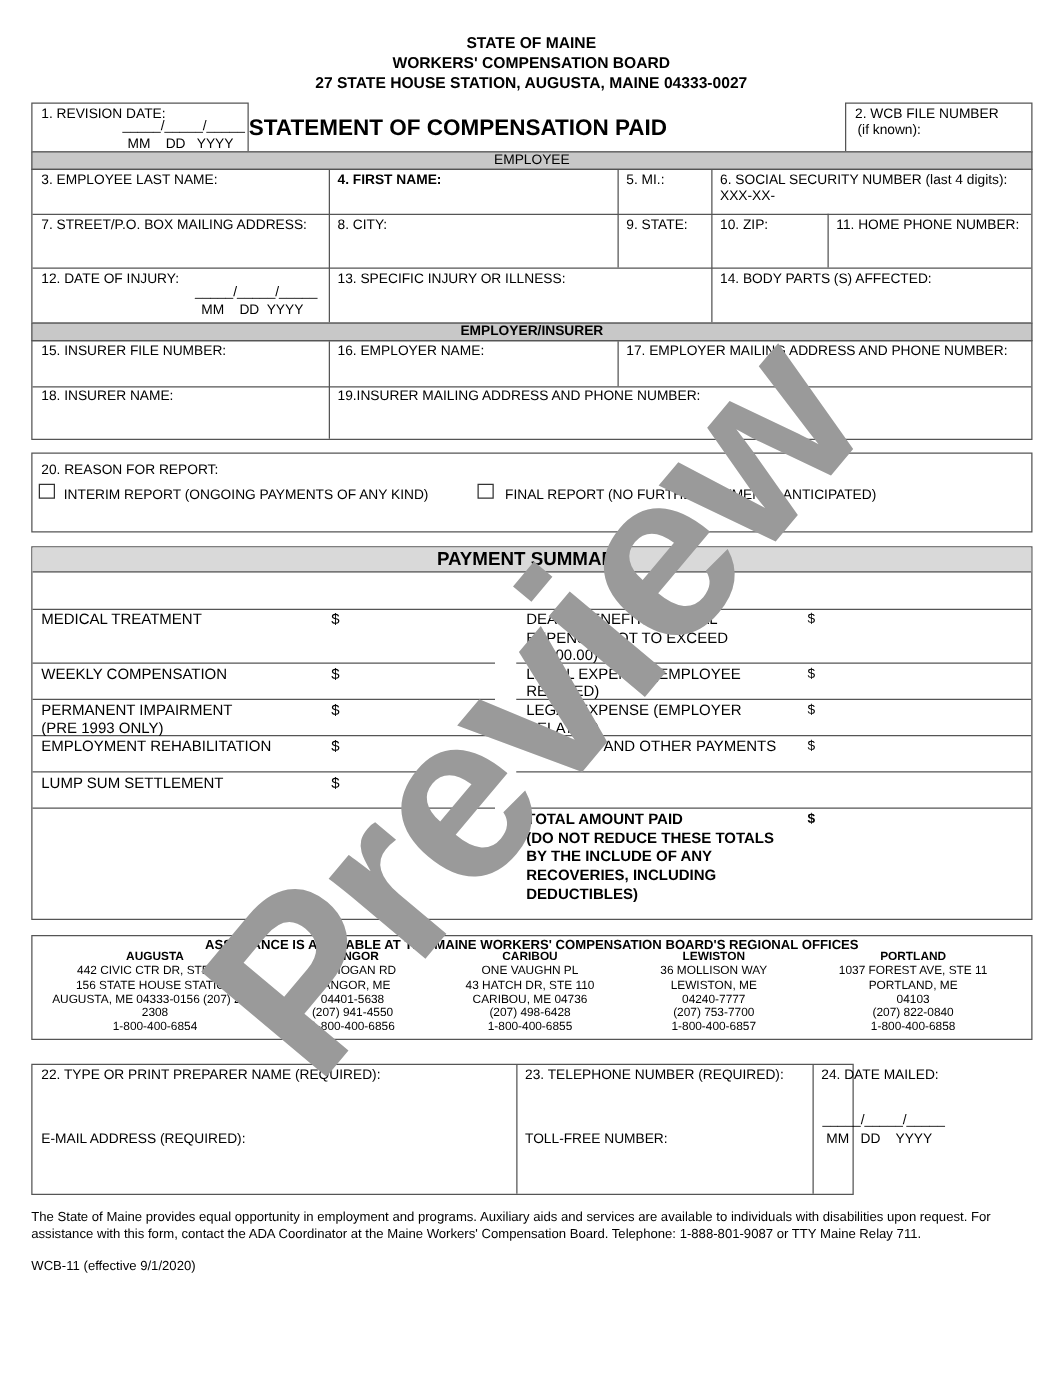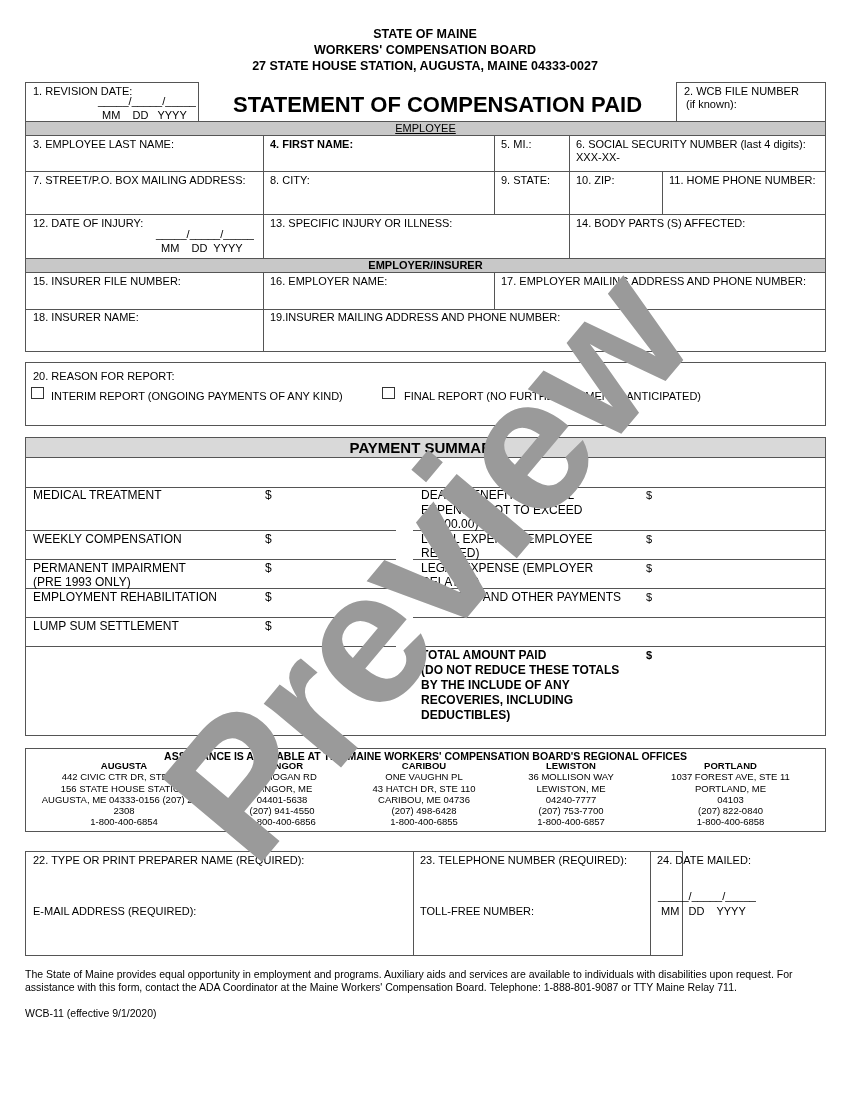--- a/index.html
+++ b/index.html
@@ -29,30 +29,30 @@
 <div class="abs hdr" style="top:27px;">STATE OF MAINE</div>
 <div class="abs hdr" style="top:43px;">WORKERS' COMPENSATION BOARD</div>
 <div class="abs hdr" style="top:59px;">27 STATE HOUSE STATION, AUGUSTA, MAINE 04333-0027</div>
 
 <div>
   <div class="box" style="left:25px; top:82px; width:174px; height:40px;text-align:center;">
     <div class="lbl" style="left:7px; top:2px;">1. REVISION DATE:</div>
     <div class="datefield" style="left:72px; top:12px;">_____/_____/_____</div>
     <div class="datefield" style="left:76px; top:26px;">MM    DD   YYYY</div>
   </div>
-  <div class="abs" style="left:199px; top:92px; width:477px; text-align:center; font-weight:bold; font-size:22px;">STATEMENT OF COMPENSATION PAID</div>
+  <div class="abs" style="left:199px; top:92px; width:477px; font-weight:bold; font-size:18px;">STATEMENT OF COMPENSATION PAID</div>
   <div class="box" style="left:676px; top:82px; width:150px; height:40px;text-align:center;">
     <div class="lbl" style="left:7px; top:2px;">2. WCB FILE NUMBER</div>
     <div class="lbl" style="left:9px; top:15px;">(if known):</div>
   </div>
   <div class="hl" style="left:25px; top:121px; width:801px;"></div>
 </div>
 
 <div class="bar" style="left:25px; top:121px; width:801px; height:15px;">
-  <span style="text-decoration:underline;">EMPLOYEE</span>
+  <span style="">EMPLOYEE</span>
 </div>
 <div class="box" style="left:25px; top:135px; width:801px; height:124px;">
 
   <div class="hl" style="left:0; top:35px; width:799px;"></div>
   <div class="hl" style="left:0; top:78px; width:799px;"></div>
 
   <div class="vl" style="left:237px; top:0; height:122px;"></div>
   <div class="vl" style="left:468px; top:0; height:78px;"></div>
   <div class="vl" style="left:543px; top:0; height:122px;"></div>
   <div class="vl" style="left:636px; top:35px; height:43px;"></div>

